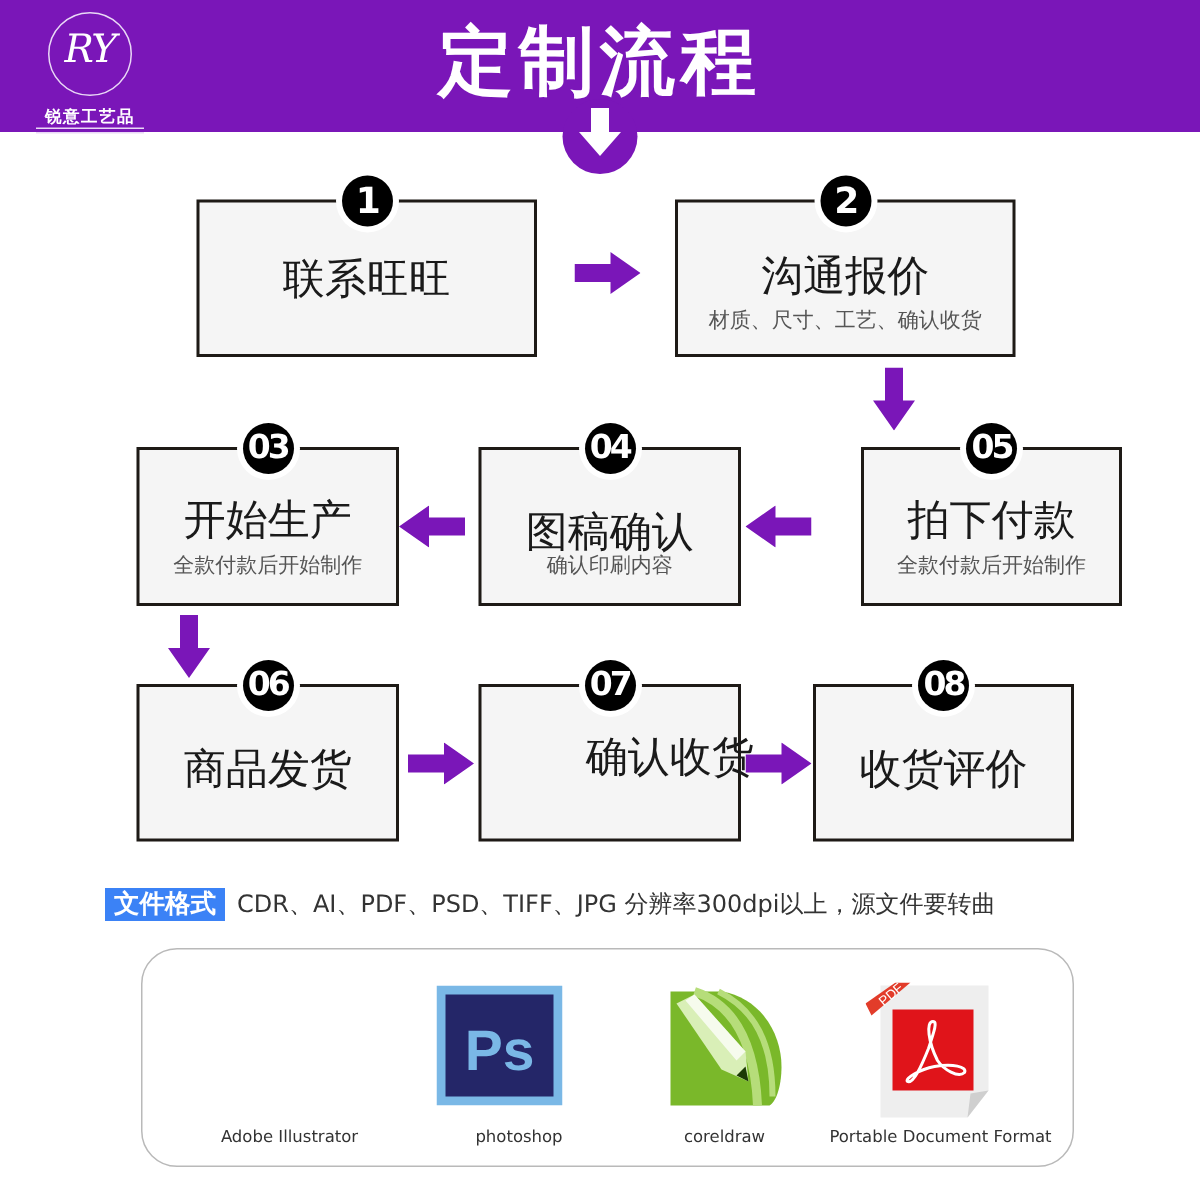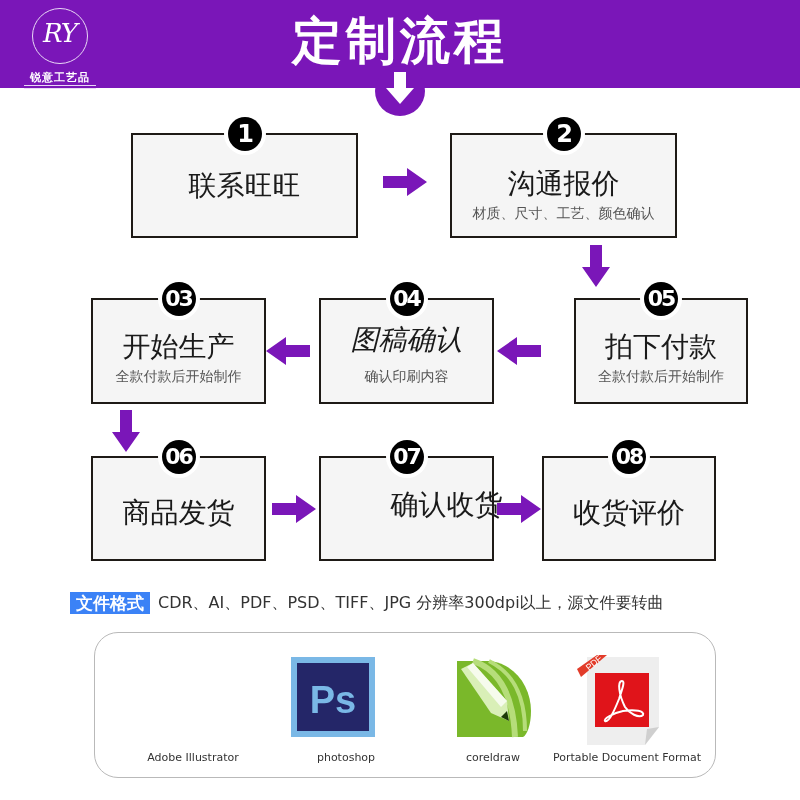--- a/index.html
+++ b/index.html
@@ -58,41 +58,41 @@
   <div class="main" style="top:32px;">联系旺旺</div>
 </div>
 <div class="arrow" style="left:383px;top:168px;">
   <svg width="44" height="28" viewBox="0 0 44 28">
       <polygon points="0,8 24,8 24,0 44,14 24,28 24,20 0,20" fill="#7a16b8"></polygon>
     </svg>
 </div>
 <div class="step" style="left:450px;top:133px;width:227px;height:105px;">
   <div class="num">2</div>
   <div class="main" style="top:30px;">沟通报价</div>
-  <div class="sub" style="top:70px;">材质、尺寸、工艺、颜色确认</div>
+  <div class="sub" style="top:70px;">材质、尺寸、工艺、确认收货</div>
 </div>
 <div class="arrow" style="left:582px;top:245px;">
   <svg width="28" height="42" viewBox="0 0 28 42">
       <polygon points="8,0 20,0 20,22 28,22 14,42 0,22 8,22" fill="#7a16b8"></polygon>
     </svg>
 </div>
 
 <div class="step" style="left:91px;top:298px;width:175px;height:106px;">
   <div class="num small">03</div>
   <div class="main" style="top:28px;">开始生产</div>
   <div class="sub" style="top:68px;">全款付款后开始制作</div>
 </div>
 <div class="arrow" style="left:266px;top:337px;">
   <svg width="44" height="28" viewBox="0 0 44 28">
       <polygon points="44,8 20,8 20,0 0,14 20,28 20,20 44,20" fill="#7a16b8"></polygon>
     </svg>
 </div>
 <div class="step" style="left:319px;top:298px;width:175px;height:106px;">
   <div class="num small">04</div>
-  <div class="main" style="top:21px;font-style:italic;">图稿确认</div>
+  <div class="main" style="top:36px;">图稿确认</div>
   <div class="sub" style="top:68px;">确认印刷内容</div>
 </div>
 <div class="arrow" style="left:497px;top:337px;">
   <svg width="44" height="28" viewBox="0 0 44 28">
       <polygon points="44,8 20,8 20,0 0,14 20,28 20,20 44,20" fill="#7a16b8"></polygon>
     </svg>
 </div>
 <div class="step" style="left:574px;top:298px;width:174px;height:106px;">
   <div class="num small">05</div>
   <div class="main" style="top:28px;">拍下付款</div>
@@ -142,21 +142,21 @@
     <div class="file-icon" style="left:25px;">
       <svg width="84" height="80" viewBox="0 0 84 80">
         <rect x="0" y="0" width="84" height="80" fill="#7ab8e6"></rect>
         <rect x="6" y="6" width="72" height="68" fill="#242668"></rect>
         <text x="42" y="56" text-anchor="middle" font-family="Liberation Sans, sans-serif" font-weight="bold" font-size="38" fill="#7ab8e6">Ps</text>
       </svg>
     </div>
     <div class="file-label">photoshop</div>
   </div>
 
-  <div class="file-item" style="left:318px;height:146px;text-decoration:underline;">
+  <div class="file-item" style="left:308px;height:146px;text-decoration:underline;">
     <div class="file-icon" style="left:38px;top:22px;">
       <svg width="84" height="84" viewBox="0 0 84 84">
         <path d="M6,6 L40,6 C66,10 80,34 80,56 C80,70 76,80 72,82 L6,82 Z" fill="#7ab82a"></path>
         <path d="M22,6 C46,14 62,36 64,82" stroke="#b6dd7a" stroke-width="6" fill="none"></path>
         <path d="M38,6 C62,18 74,40 74,76" stroke="#b6dd7a" stroke-width="4" fill="none"></path>
         <polygon points="10,14 22,8 56,46 58,66 40,58" fill="#d9efb7"></polygon>
         <polygon points="16,12 22,8 56,46 50,52" fill="#ffffff" opacity="0.75"></polygon>
         <polygon points="50,62 58,66 56,56" fill="#1c3a06"></polygon>
       </svg>
     </div>

